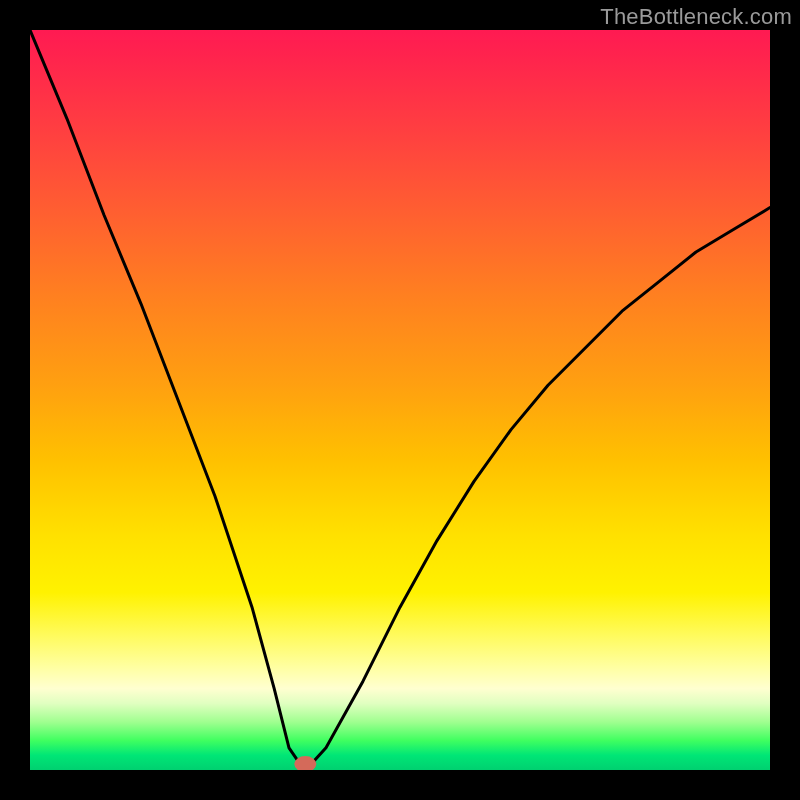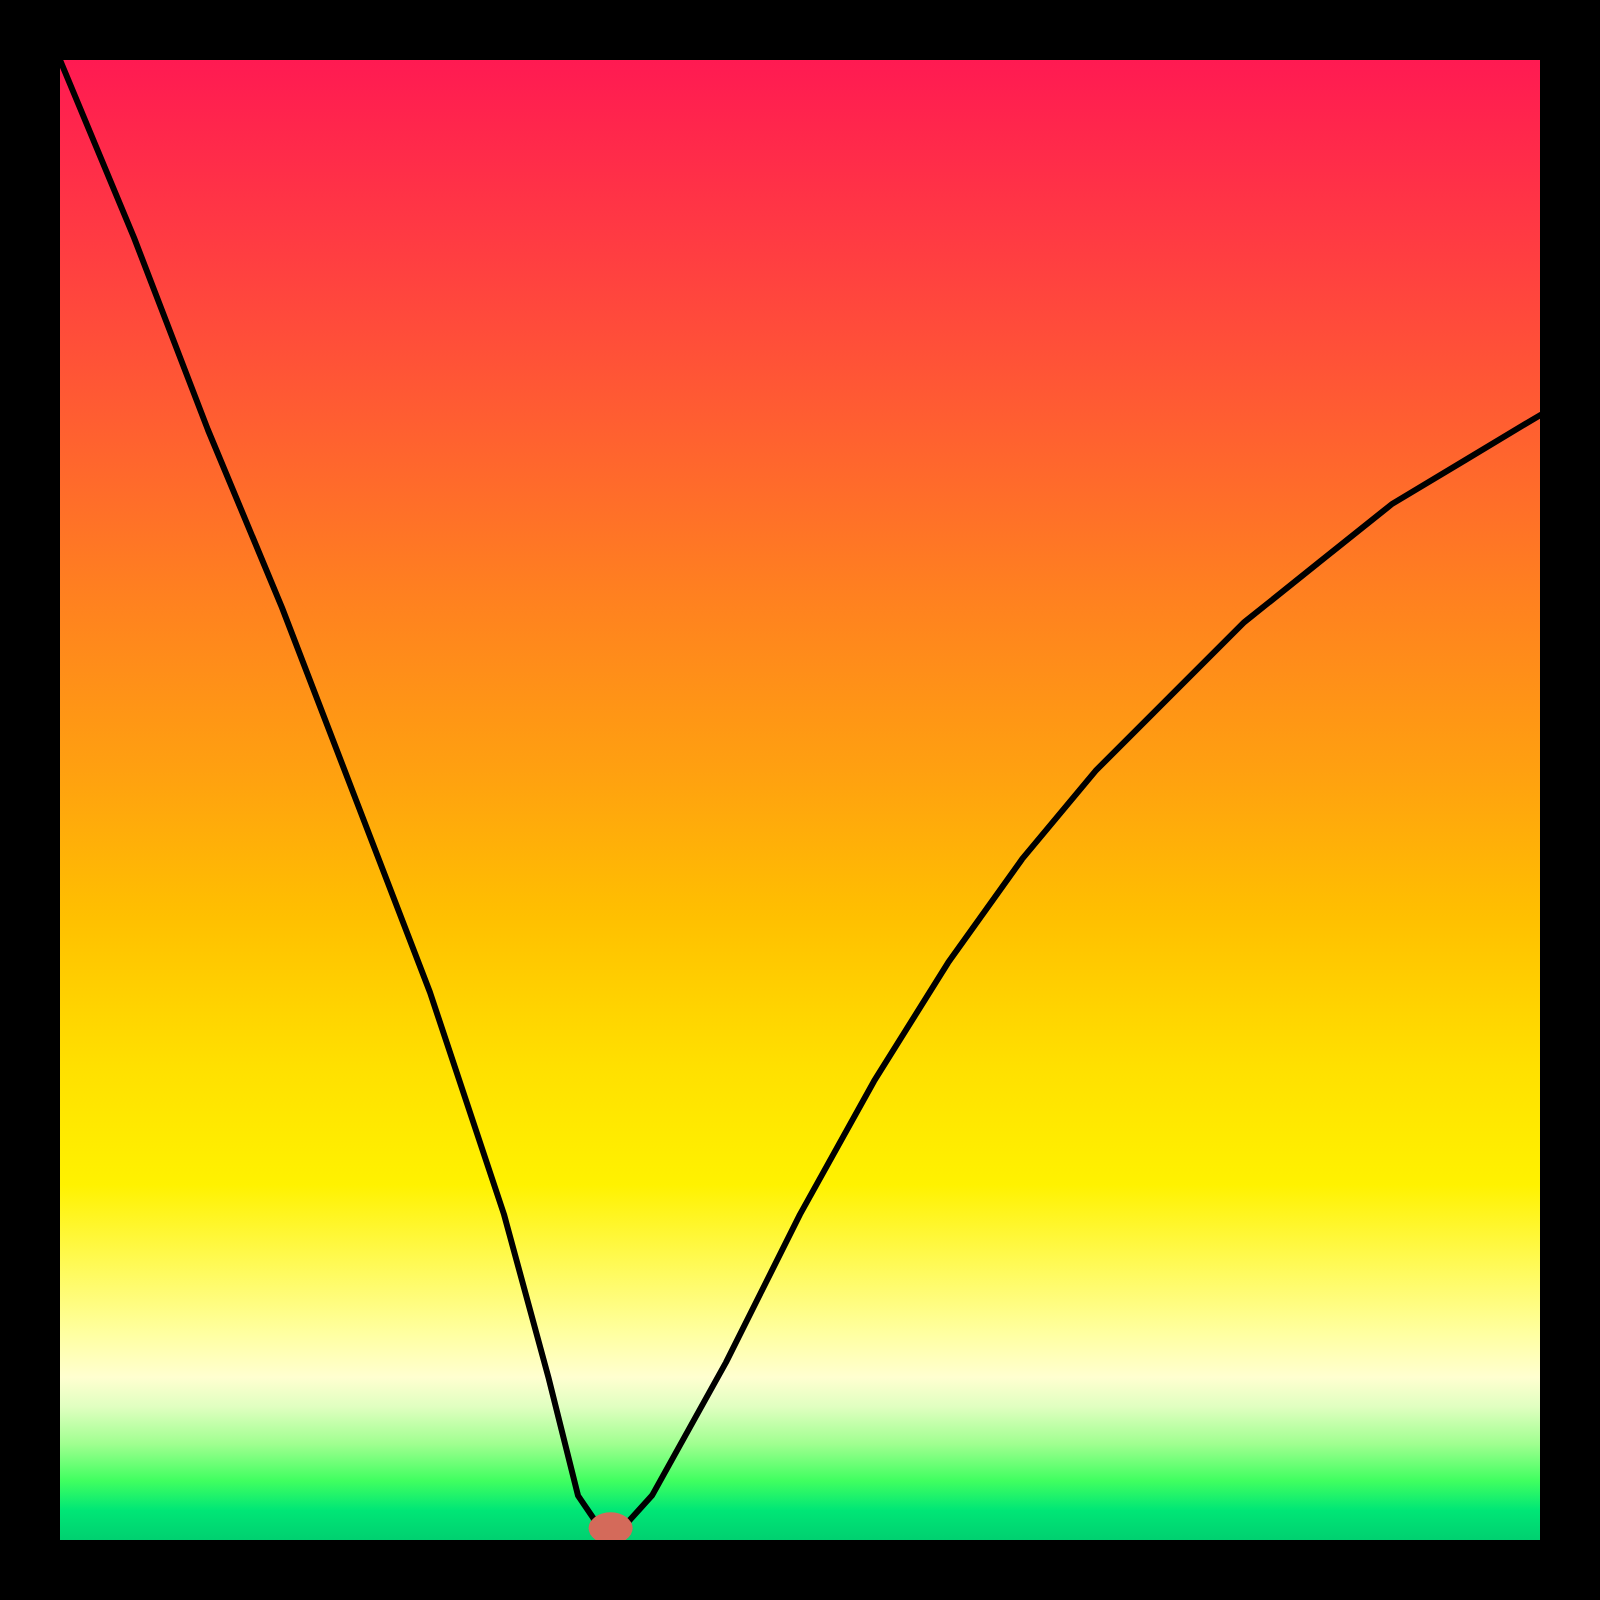--- a/index.html
+++ b/index.html
@@ -80,13 +80,14 @@
 <body>
 
 <div class="frame">
   <div class="plot-area">
     <div class="gradient-bg"></div>
     <svg class="curve-svg" viewBox="0 0 740 740" preserveAspectRatio="none">
       <path class="curve-path" d="M0.0 0.0 L37.0 88.8 L74.0 185.0 L111.0 273.8 L148.0 370.0 L185.0 466.2 L222.0 577.2 L244.2 658.6 L259.0 717.8 L270.1 734.1 L281.2 734.1 L296.0 717.8 L333.0 651.2 L370.0 577.2 L407.0 510.6 L444.0 451.4 L481.0 399.6 L518.0 355.2 L555.0 318.2 L592.0 281.2 L629.0 251.6 L666.0 222.0 L703.0 199.8 L740.0 177.6"></path>
       <ellipse class="marker" cx="275.3" cy="734.1" rx="11" ry="8"></ellipse>
     </svg>
   </div>
+  <div class="watermark">TheBottleneck.com</div>
 </div>
 
 </body></html>

